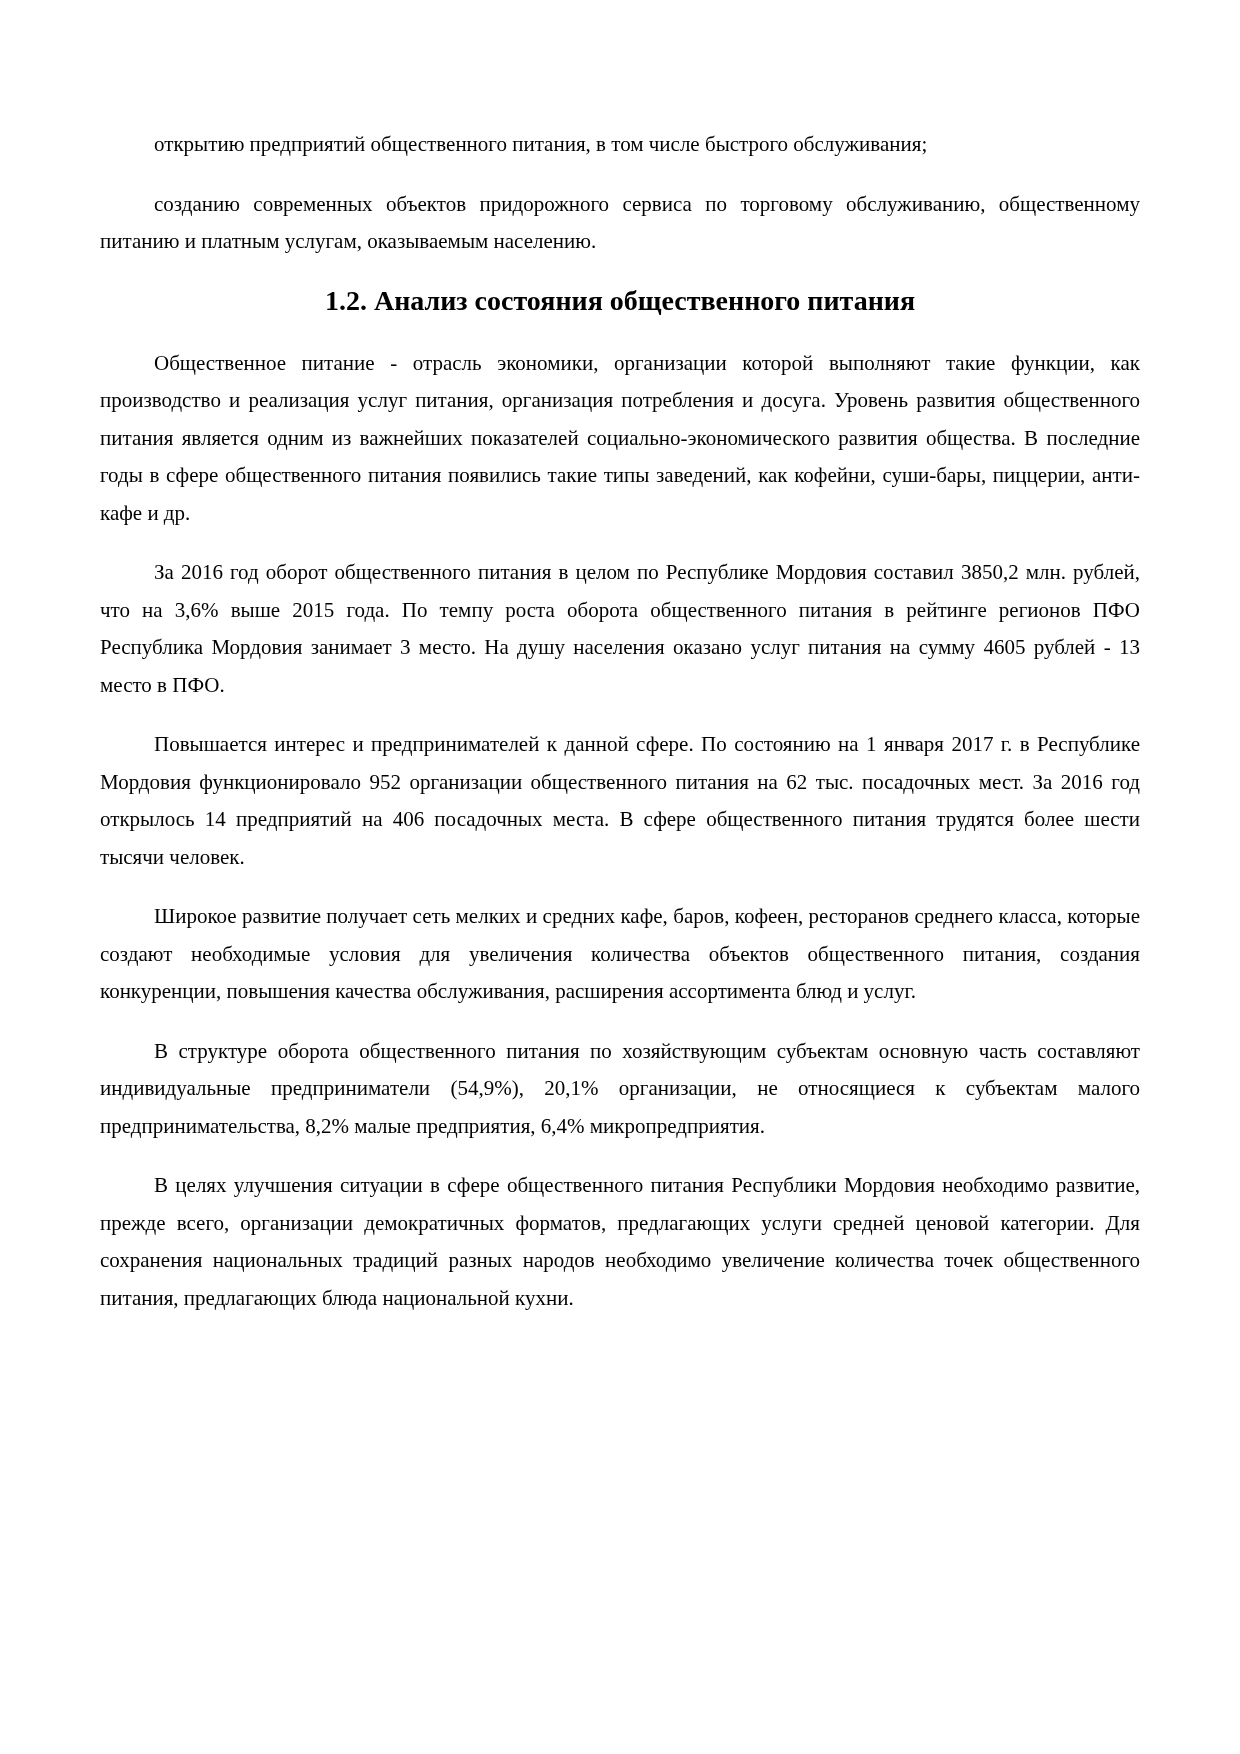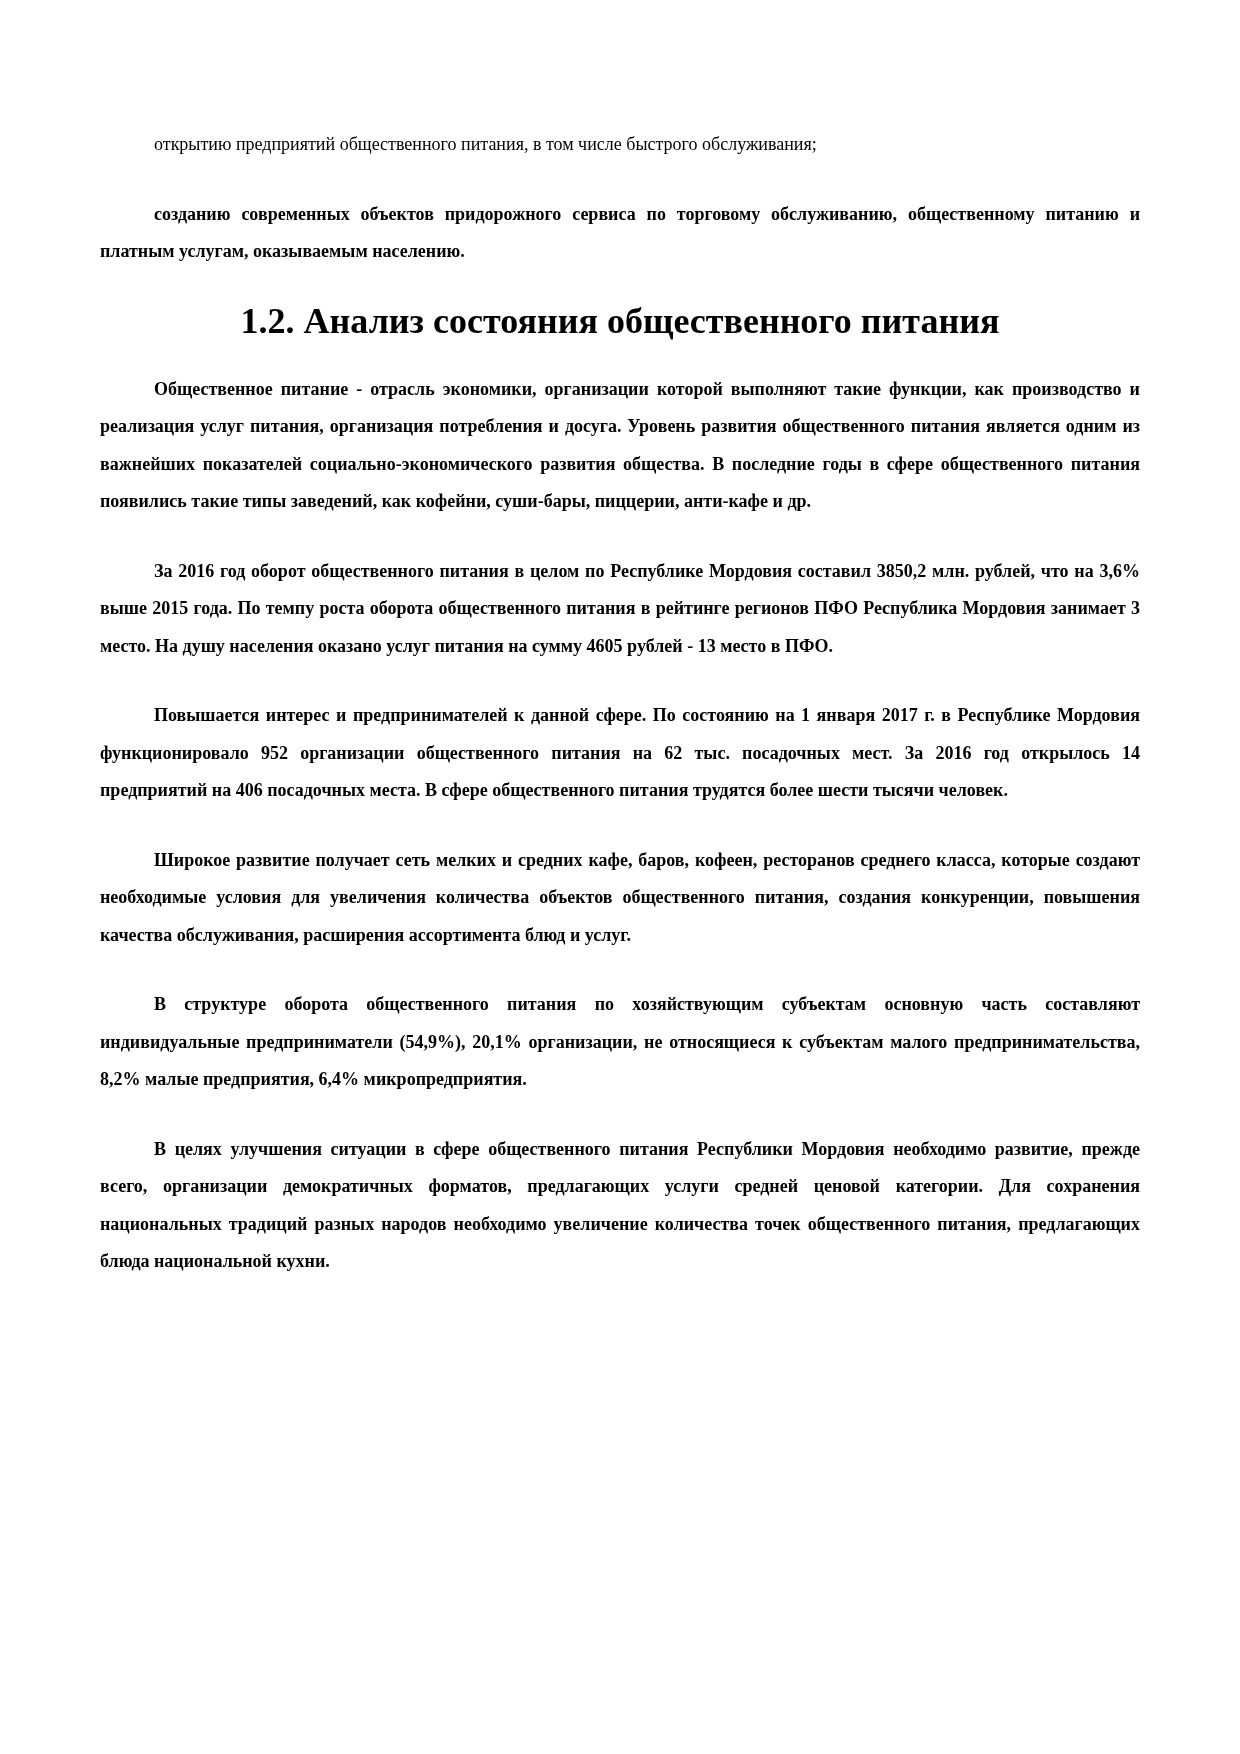--- a/index.html
+++ b/index.html
@@ -25,36 +25,35 @@
 
   .content {
     position: absolute;
     left: 100px;
     top: 126px;
     width: 1040px;
   }
 
   .para {
     margin: 0 0 0 0;
-    font-size: 18px;
+    font-size: 21px;
     line-height: 37.5px;
     text-align: justify;
     text-indent: 54px;
     text-justify: inter-word;
     hyphens: none;
   }
 
   
   .para + .para {
-    margin-top: 32px;
-    font-weight: bold;
+    margin-top: 22px;
   }
 
   .heading {
-    font-size: 36px;
+    font-size: 28px;
     line-height: 36px;
     font-weight: bold;
     text-align: center;
     text-indent: 0;
     margin: 30px 0 26px 0;
   }
 </style>
 </head>
 <body>
 

